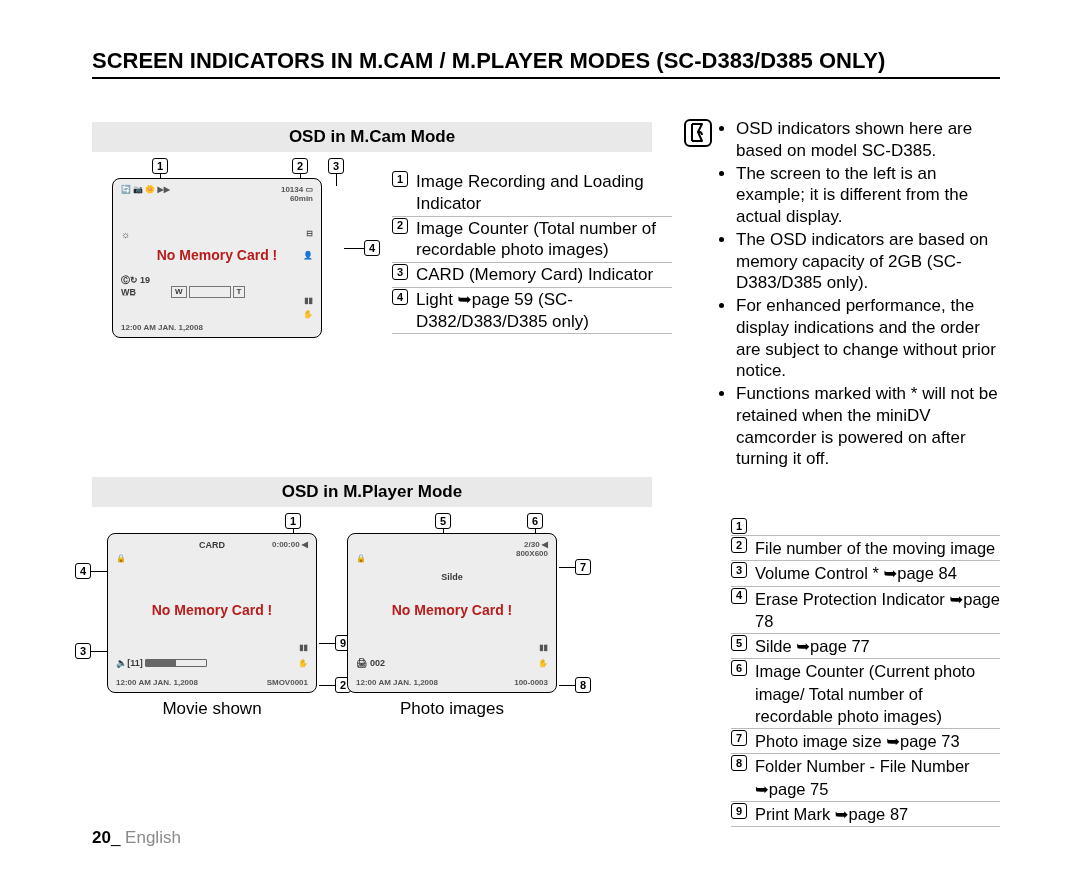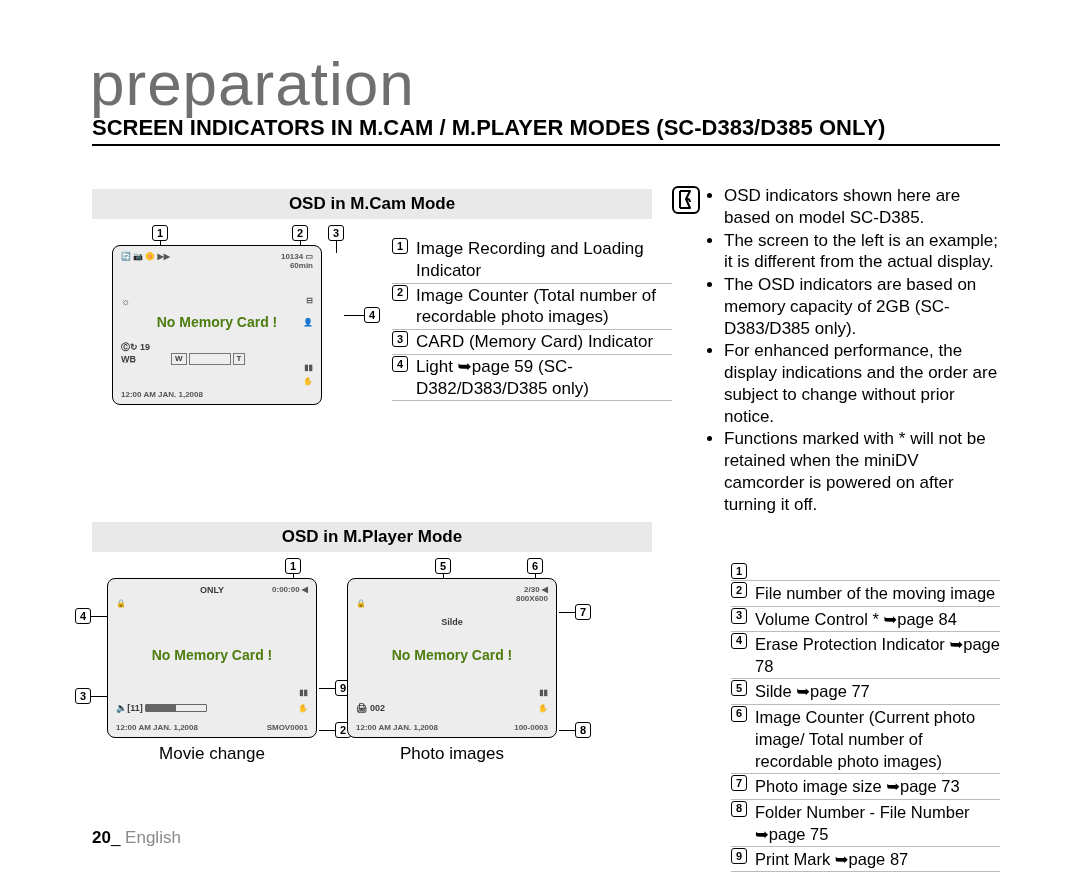--- a/index.html
+++ b/index.html
@@ -32,21 +32,21 @@
     font-weight: 700;
     border-bottom: 2px solid #000;
     padding-bottom: 3px;
     margin: 0 0 8px 0;
     letter-spacing: 0px;
   }
 
   
   .row1 {
     display: flex;
-    gap: 10px;
+    gap: 22px;
     align-items: flex-start;
     margin-top: 37px;
   }
   .col-notes   { flex: 1 1 auto; }
 
   .subheader {
     background: #e9e9e9;
     font-weight: 700;
     font-size: 17px;
     text-align: center;
@@ -73,21 +73,21 @@
     color: #3a3a3a;
     margin-top: 16px;
   }
   .osd .center-msg {
     position: absolute;
     top: 68px; left: 0; right: 0;
     text-align: center;
     font-weight: 700;
     font-size: 14px;
     font-family: Arial, sans-serif;
-    color: #4d7c0f;
+    color: #b91c1c;
   }
   .osd .tl, .osd .tr, .osd .bl, .osd .br, .osd .ml, .osd .mr, .osd .bmid {
     position: absolute;
     font-size: 8px;
     font-weight: bold;
     color: #555;
   }
   .osd .tl { top: 6px; left: 8px; }
   .osd .tr { top: 6px; right: 8px; text-align: right; }
   .osd .bl { bottom: 5px; left: 8px; }
@@ -180,21 +180,20 @@
   .footer .lang { color: #8a8a8a; }
 
   .osd-col { display:flex; flex-direction:column; align-items:center;}
   .osd-wrap2 { position:relative; }
 </style>
 </head>
 <body>
 
 <div class="page">
 
-  <h1 class="title">preparation</h1>
   <h2 class="section">SCREEN INDICATORS IN M.CAM / M.PLAYER MODES (SC-D383/D385 ONLY)</h2>
 
   <div class="row1">
 
     <div style="flex:0 0 580px;">
       <div class="subheader left">OSD in M.Cam Mode</div>
       <div style="display:flex; gap:10px;">
 
         <div class="osd-wrap" style="flex:0 0 270px;">
 
@@ -281,36 +280,36 @@
           <span class="lead" style="top:54px; left:-16px; width:20px;"></span>
           <span class="n callout" style="top:126px; left:-32px;">3</span>
           <span class="lead" style="top:134px; left:-16px; width:20px;"></span>
           <span class="n callout" style="top:118px; left:228px;">9</span>
           <span class="lead" style="top:126px; left:212px; width:16px;"></span>
           <span class="n callout" style="top:160px; left:228px;">2</span>
           <span class="lead" style="top:168px; left:212px; width:16px;"></span>
 
           <div class="osd">
             <div class="tl" style="top:20px;">🔒</div>
-            <div style="position:absolute; top:6px; left:0; right:0; text-align:center; font-size:9px; font-weight:bold;">ONLY</div>
+            <div style="position:absolute; top:6px; left:0; right:0; text-align:center; font-size:9px; font-weight:bold;">CARD</div>
             <div class="tr">0:00:00 ◀</div>
             <div class="center-msg">No Memory Card !</div>
             <div class="mr2" style="bottom:40px;">▮▮</div>
             <div class="mr2" style="bottom:24px;">✋</div>
             <div style="position:absolute; left:8px; bottom:24px; font-size:9px; font-weight:bold; display:flex; align-items:center; gap:2px;">
               <span>🔈[11]</span>
               <span style="display:inline-block; width:60px; height:6px; border:1px solid #666; border-radius:1px; position:relative;">
                 <span style="display:block; width:30px; height:100%; background:#666;"></span>
               </span>
             </div>
             <div class="bl">12:00 AM JAN. 1,2008</div>
             <div class="br">SMOV0001</div>
           </div>
         </div>
-        <div class="caption">Movie change</div>
+        <div class="caption">Movie shown</div>
       </div>
 
       <div class="osd-col">
         <div class="osd-wrap2">
           <span class="n callout" style="top:-4px; left:88px;">5</span>
           <span class="lead v" style="top:12px; left:96px; height:12px;"></span>
           <span class="n callout" style="top:-4px; left:180px;">6</span>
           <span class="lead v" style="top:12px; left:188px; height:12px;"></span>
           <span class="n callout" style="top:42px; left:228px;">7</span>
           <span class="lead" style="top:50px; left:212px; width:16px;"></span>

